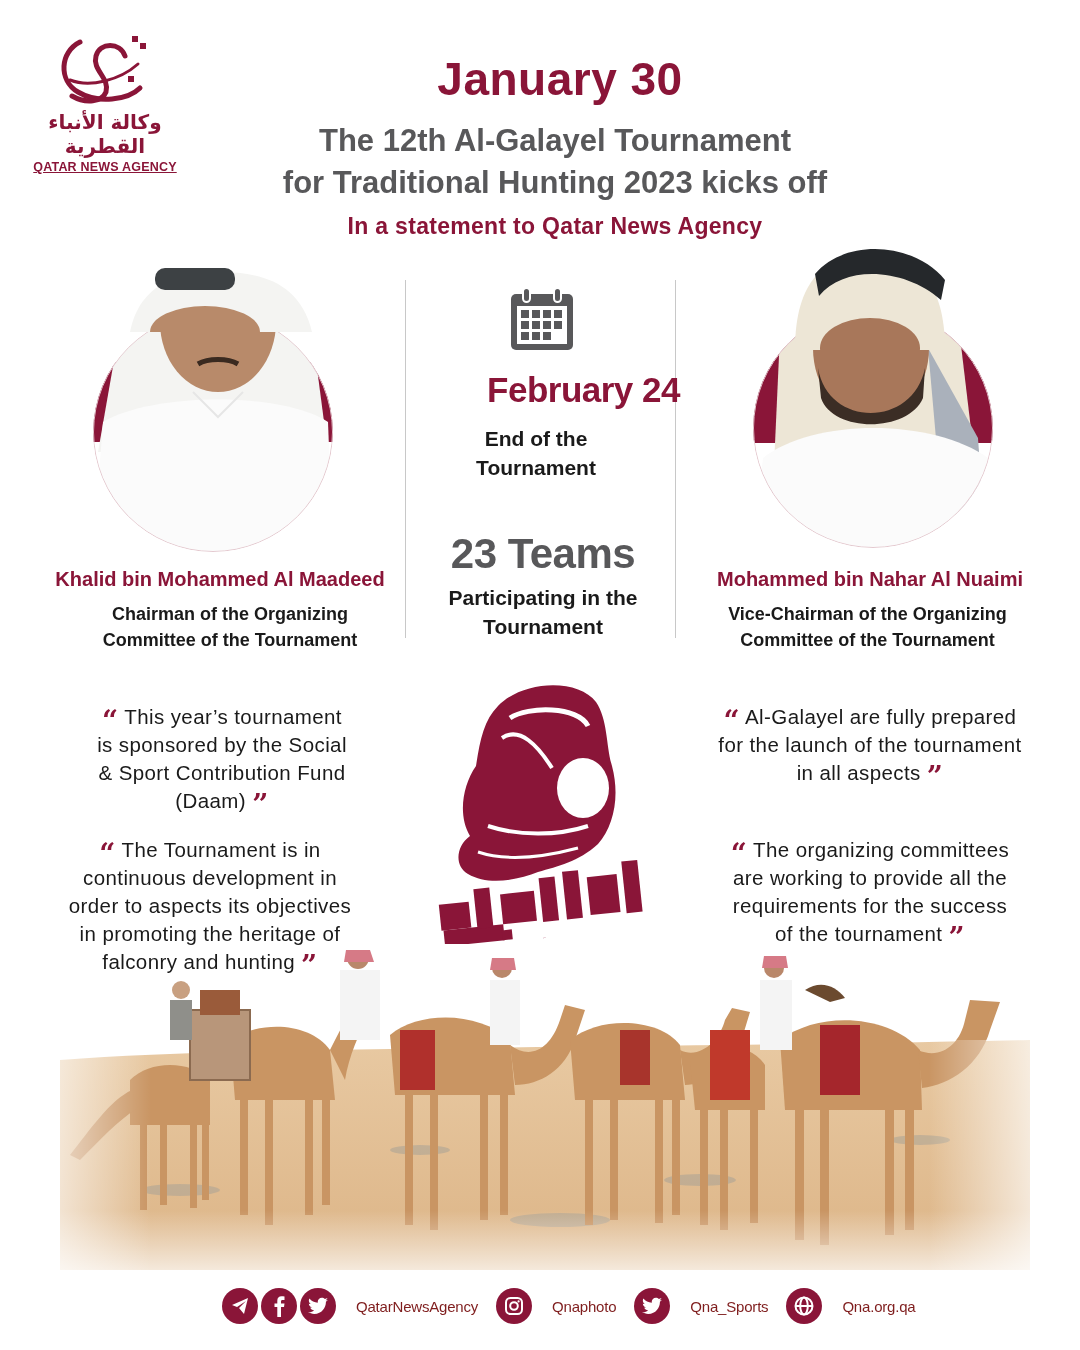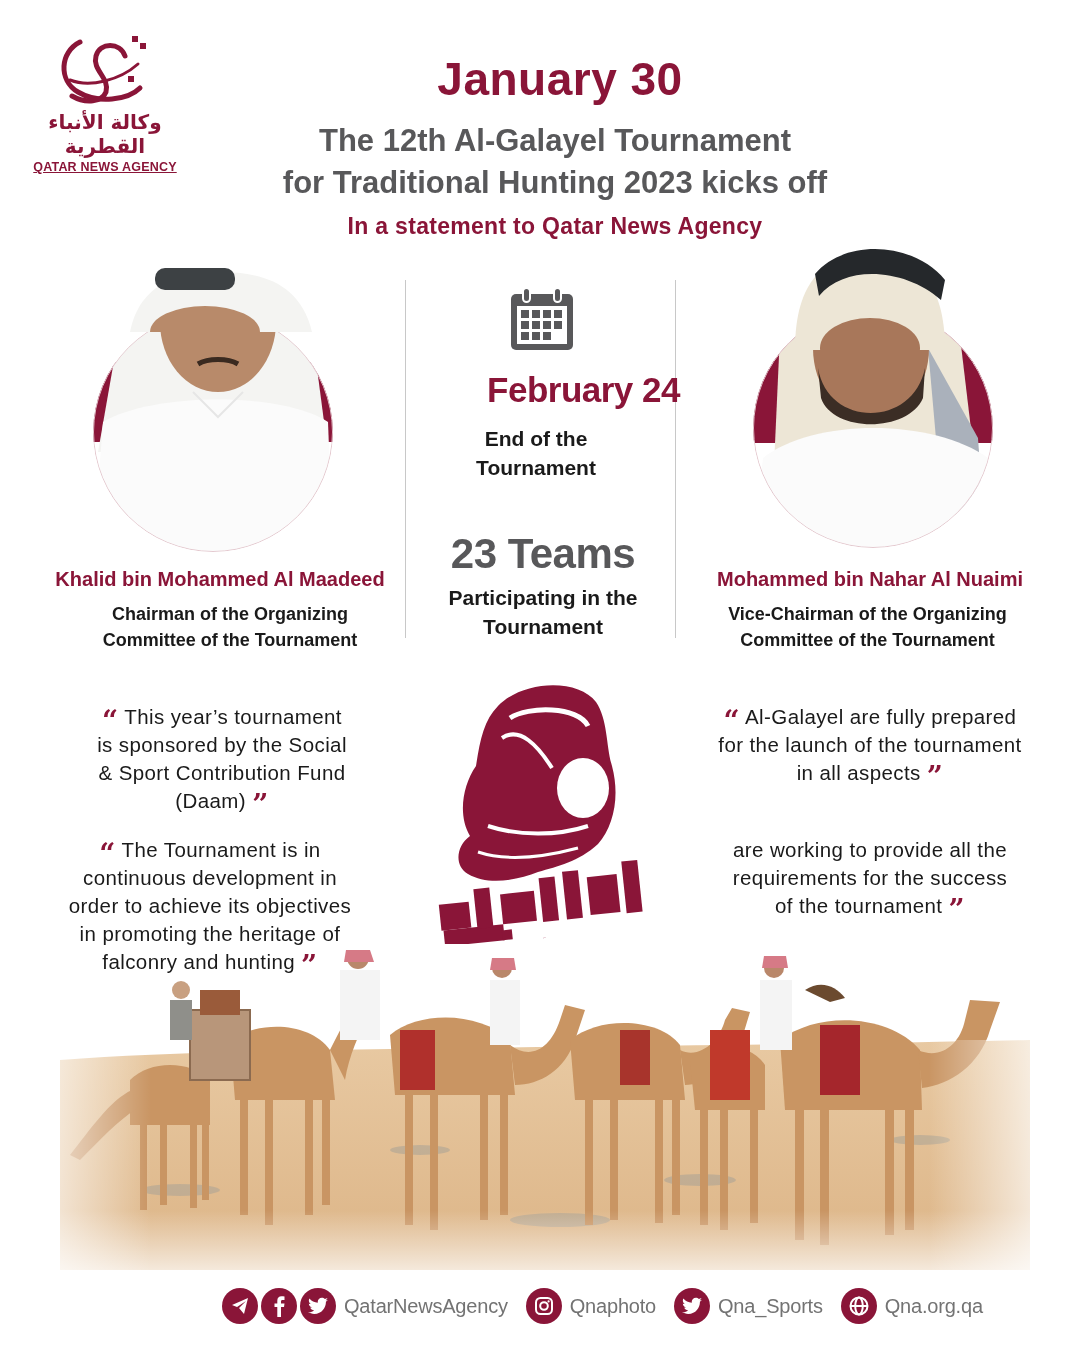--- a/index.html
+++ b/index.html
@@ -46,21 +46,21 @@
   #scene { left: 60px; top: 950px; width: 970px; height: 320px; }
   #scene-fade { left: 0; top: 1040px; width: 1080px; height: 310px;
     background:
       linear-gradient(to right, #ffffff 0%, rgba(255,255,255,0) 14%, rgba(255,255,255,0) 86%, #ffffff 100%),
       linear-gradient(to bottom, rgba(255,255,255,0) 0%, rgba(255,255,255,0) 55%, rgba(255,255,255,0.85) 78%, #ffffff 92%);
     pointer-events: none; }
 
   
   #footer { left: 222px; top: 1288px; height: 36px; display: flex; align-items: center; }
   .soc-icon { width: 36px; height: 36px; border-radius: 50%; background: #8a1538; display: inline-flex; align-items: center; justify-content: center; margin-right: 3px; }
-  .soc-label { font-family: "Liberation Sans", sans-serif; font-size: 20px; color: #737373; margin-left: 5px; margin-right: 18px; letter-spacing: -0.2px; }
+  .soc-label { font-family: "Liberation Sans", sans-serif; font-size: 15px; color: #7f1d1d; margin-left: 17px; margin-right: 18px; letter-spacing: -0.2px; }
 </style>
 </head>
 <body>
 
 <div id="logo" class="abs">
   <svg width="110" height="78" viewBox="0 0 110 78">
     <path d="M30 12 C10 22, 8 50, 28 62 C48 74, 78 70, 90 58" fill="none" stroke="#8a1538" stroke-width="5" stroke-linecap="round"></path>
     <path d="M75 26 C70 12, 50 12, 46 26 C42 40, 60 48, 56 62 C52 72, 36 74, 22 66" fill="none" stroke="#8a1538" stroke-width="5" stroke-linecap="round"></path>
     <path d="M20 50 C40 58, 70 50, 88 34" fill="none" stroke="#8a1538" stroke-width="3" stroke-linecap="round"></path>
     <rect x="82" y="6" width="6" height="6" fill="#8a1538"></rect>
@@ -176,31 +176,32 @@
 
 <div class="abs quote" style="left:52px; width:340px; top:703px;">
   <div><span class="qmark">“</span> <span>This year’s tournament</span></div>
   <div>is sponsored by the Social</div>
   <div>&amp; Sport Contribution Fund</div>
   <div><span>(Daam)</span> <span class="qmark">”</span></div>
 </div>
 <div class="abs quote" style="left:40px; width:340px; top:836px;">
   <div><span class="qmark">“</span> <span>The Tournament is in</span></div>
   <div>continuous development in</div>
-  <div>order to achieve its objectives</div>
+  <div>order to aspects its objectives</div>
   <div>in promoting the heritage of</div>
   <div><span>falconry and hunting</span> <span class="qmark">”</span></div>
 </div>
 
 <div class="abs quote" style="left:695px; width:350px; top:703px;">
   <div><span class="qmark">“</span> <span>Al-Galayel are fully prepared</span></div>
   <div>for the launch of the tournament</div>
   <div><span>in all aspects</span> <span class="qmark">”</span></div>
 </div>
 <div class="abs quote" style="left:695px; width:350px; top:836px;">
+  <div><span class="qmark">“</span> <span>The organizing committees</span></div>
   <div>are working to provide all the</div>
   <div>requirements for the success</div>
   <div><span>of the tournament</span> <span class="qmark">”</span></div>
 </div>
 
 <svg id="emblem" class="abs" viewBox="0 0 230 268">
 
   <path d="M70 30 C95 4, 150 2, 168 26 C180 44, 178 70, 184 90 C192 120, 186 150, 170 168 C150 186, 130 190, 110 196 C90 204, 60 210, 40 198 C26 190, 28 170, 42 160 C30 140, 34 110, 48 90 C52 64, 56 44, 70 30 Z" fill="#8a1538"></path>
   <path d="M82 42 C100 30, 150 30, 160 50" stroke="#ffffff" stroke-width="5" fill="none"></path>
   <path d="M74 62 C92 50, 110 70, 124 92" stroke="#ffffff" stroke-width="4" fill="none"></path>

